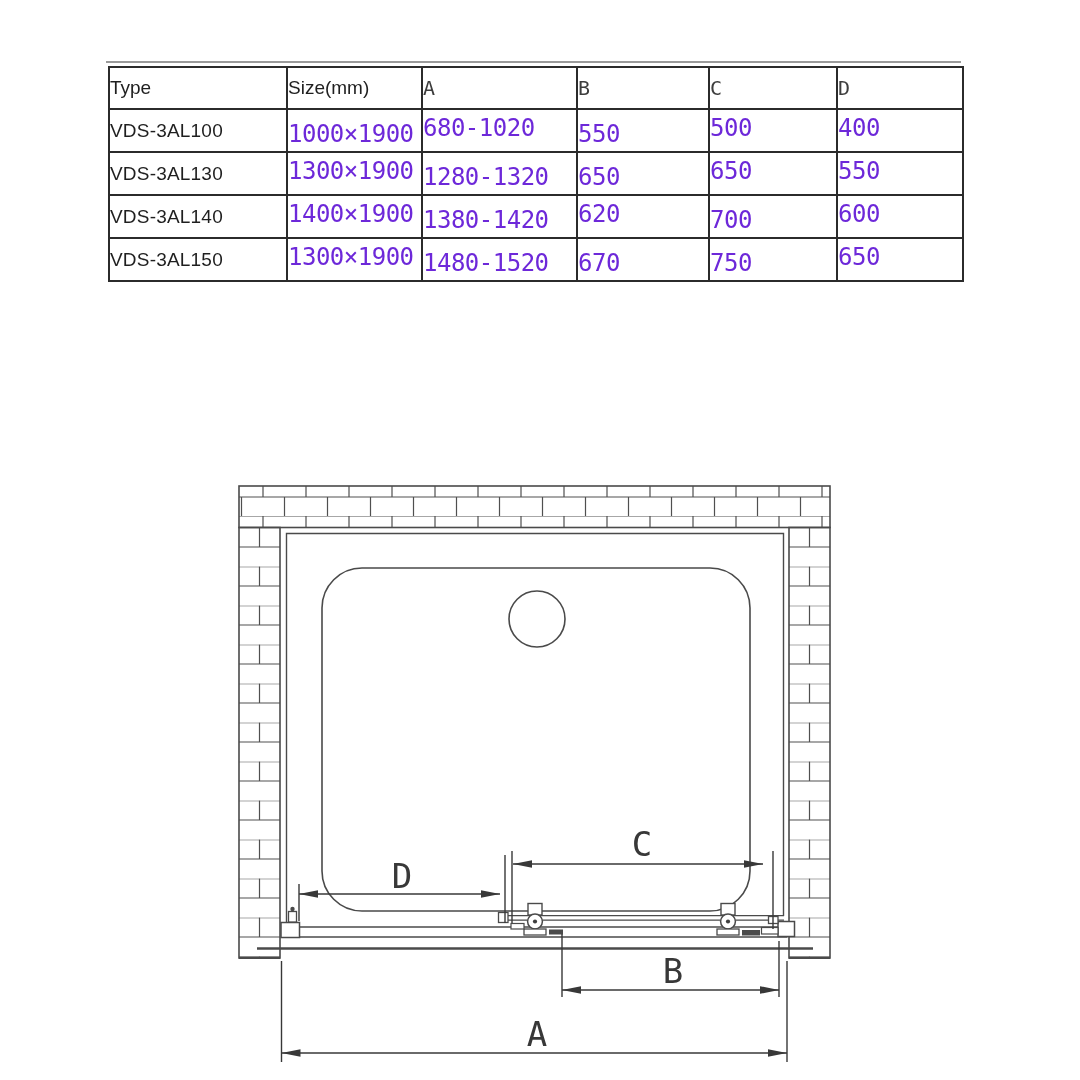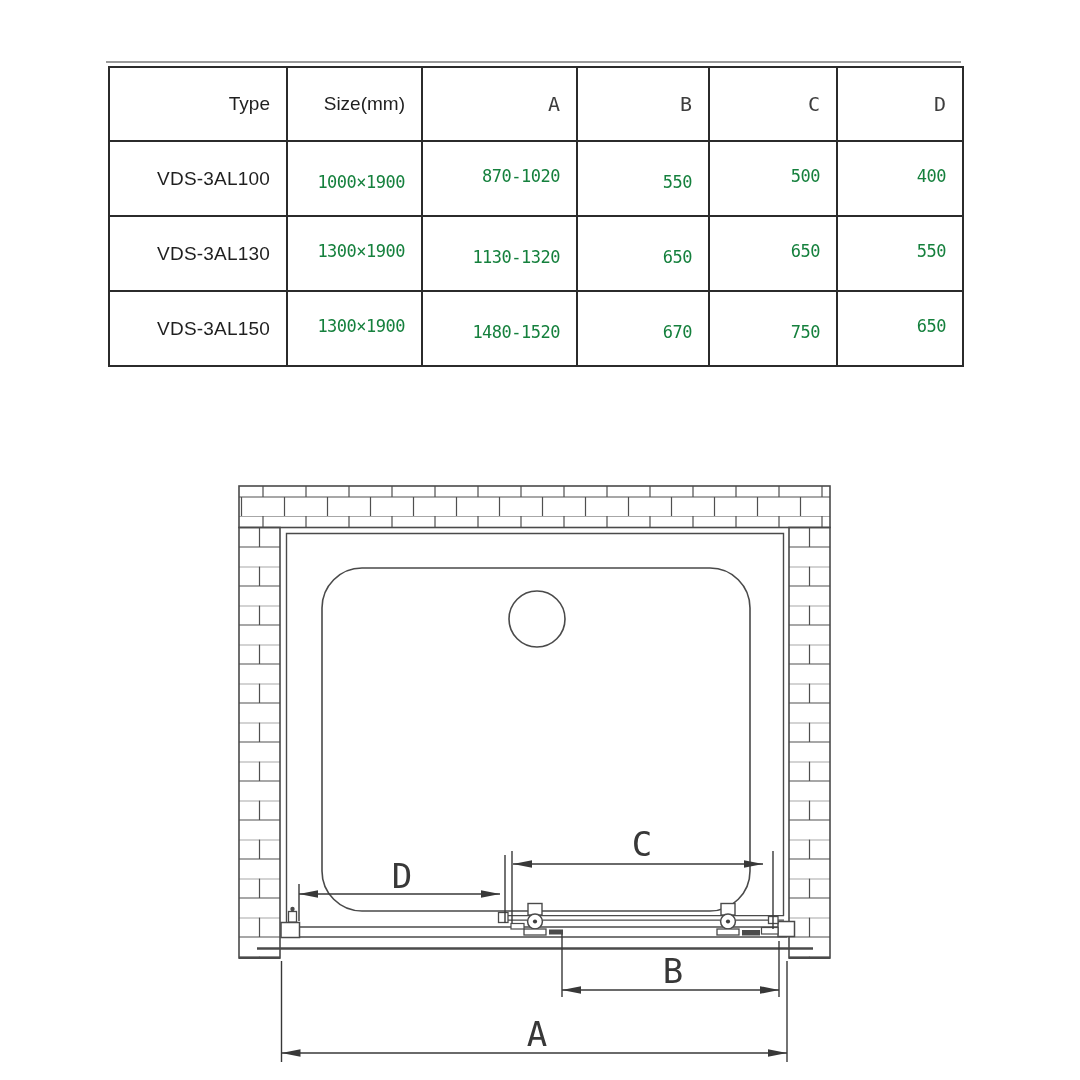--- a/index.html
+++ b/index.html
@@ -1,27 +1,27 @@
 <!DOCTYPE html>
 <html><head>
 <meta charset="utf-8">
 <style>
   html,body{margin:0;padding:0;background:#ffffff;}
   .stage{position:relative;width:1080px;height:1080px;background:#fff;overflow:hidden;
          font-family:"Liberation Sans",sans-serif;}
   .topline{position:absolute;left:106px;top:61px;width:855px;height:2px;background:#9a9a9a;}
   table.spec{position:absolute;left:108px;top:66px;width:854px;border-collapse:collapse;
              table-layout:fixed;background:#fff;}
-  table.spec td{border:2px solid #2b2b2b;text-align:right;vertical-align:middle;padding:16px;}
+  table.spec td{border:2px solid #2b2b2b;text-align:left;vertical-align:middle;padding:0;}
   table.spec tr.hrow td{height:40px;}
   table.spec tr.drow td{height:41px;}
   .hp{font-size:19px;color:#1f1f1f;}
   .hc{font-family:"DejaVu Sans Mono",monospace;font-size:20px;color:#3d3d3d;}
   .t{font-size:19px;color:#1f1f1f;letter-spacing:.2px;}
-  .n{font-family:"DejaVu Sans Mono",monospace;font-size:17px;color:#15803d;letter-spacing:-.5px;}
+  .n{font-family:"DejaVu Sans Mono",monospace;font-size:24px;color:#6d28d9;letter-spacing:-.5px;}
   .up{position:relative;top:-3px;}
   .dn{position:relative;top:3px;}
   svg.diag{position:absolute;left:0;top:0;}
   .dimtxt{font-family:"DejaVu Sans Mono",monospace;font-size:34px;fill:#383838;}
 </style>
 </head>
 <body>
 
 <div class="stage">
 
@@ -41,32 +41,40 @@
       <td class="hp">Type</td>
       <td class="hp">Size(mm)</td>
       <td class="hc">A</td>
       <td class="hc">B</td>
       <td class="hc">C</td>
       <td class="hc">D</td>
     </tr>
     <tr class="drow">
       <td class="t">VDS-3AL100</td>
       <td class="n dn">1000×1900</td>
-      <td class="n up">870-1020</td>
+      <td class="n up">680-1020</td>
       <td class="n dn">550</td>
       <td class="n up">500</td>
       <td class="n up">400</td>
     </tr>
     <tr class="drow">
       <td class="t">VDS-3AL130</td>
       <td class="n up">1300×1900</td>
-      <td class="n dn">1130-1320</td>
+      <td class="n dn">1280-1320</td>
       <td class="n dn">650</td>
       <td class="n up">650</td>
       <td class="n up">550</td>
+    </tr>
+    <tr class="drow">
+      <td class="t">VDS-3AL140</td>
+      <td class="n up">1400×1900</td>
+      <td class="n dn">1380-1420</td>
+      <td class="n up">620</td>
+      <td class="n dn">700</td>
+      <td class="n up">600</td>
     </tr>
     <tr class="drow">
       <td class="t">VDS-3AL150</td>
       <td class="n up">1300×1900</td>
       <td class="n dn">1480-1520</td>
       <td class="n dn">670</td>
       <td class="n dn">750</td>
       <td class="n up">650</td>
     </tr>
   </tbody>

